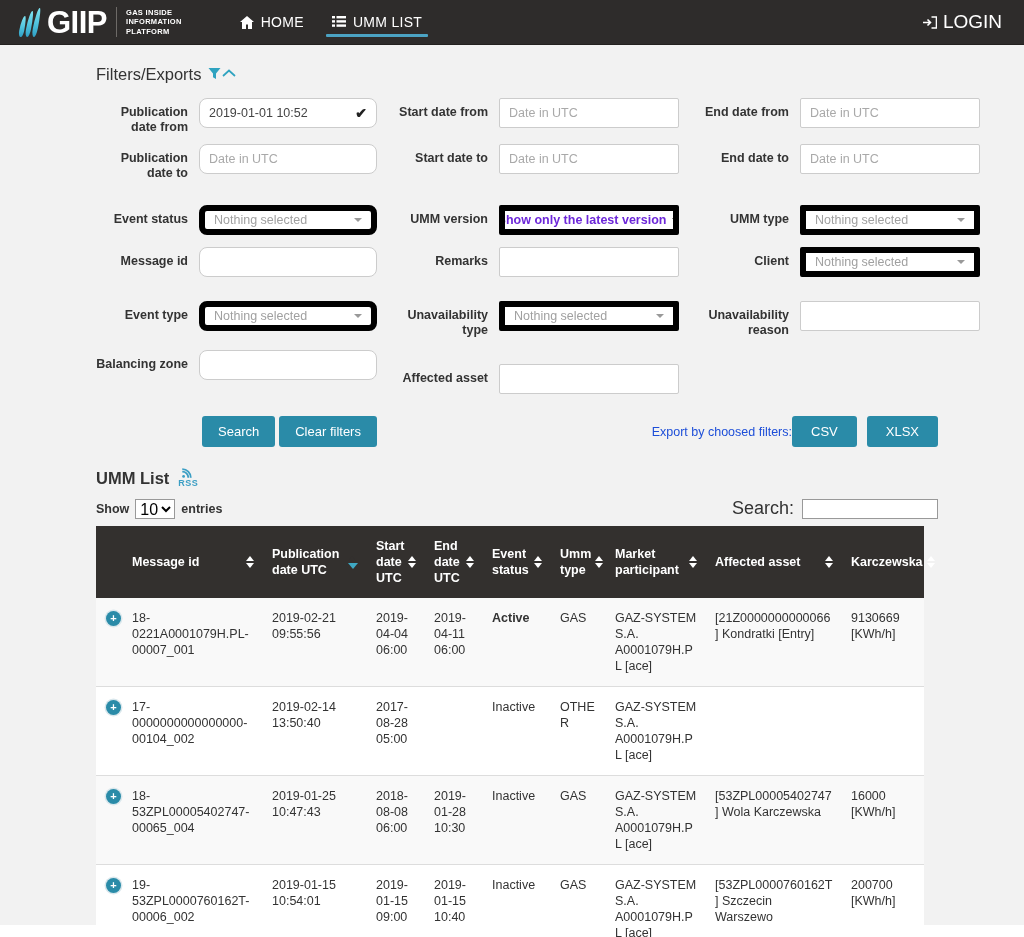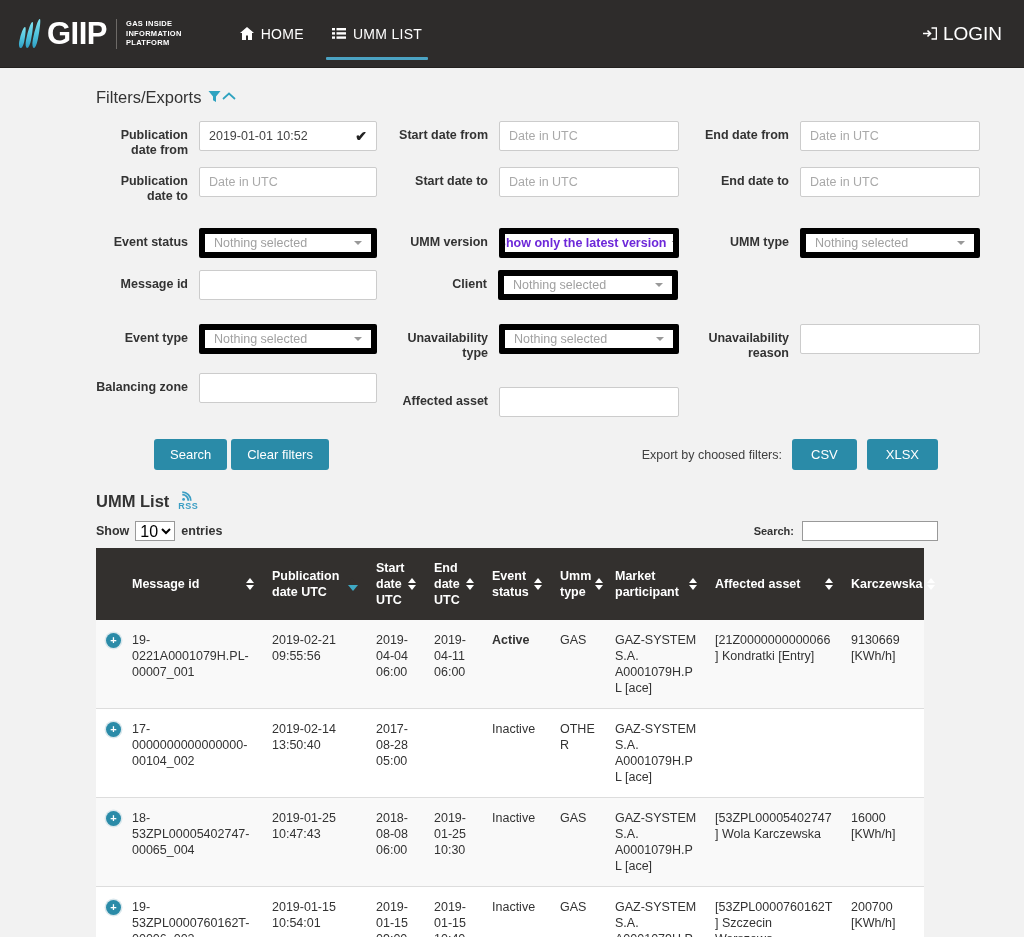--- a/index.html
+++ b/index.html
@@ -9,21 +9,21 @@
     height: 937px;
     background: #ffffff;
     font-family: "Liberation Sans", sans-serif;
     font-size: 13px;
     color: #333333;
     overflow: hidden;
   }
 
   
   .navbar {
-    height: 68px;
+    height: 45px;
     background: #2e2c2b;
     border-bottom: 1px solid #23211f;
     display: flex;
     align-items: center;
     padding: 0 18px 0 20px;
     position: relative;
   }
   .brand { display: flex; align-items: center; height: 100%; }
   .brand-flames { display: flex; align-items: flex-end; margin-right: 6px; }
   .flame {
@@ -154,21 +154,21 @@
     width: 0; height: 0;
     border-left: 4px solid transparent;
     border-right: 4px solid transparent;
     border-top: 4px solid #999;
   }
   .selbox.inline-caret { justify-content: center; }
   .selbox.inline-caret .caret { margin-left: 6px; border-top-color: #333; }
 
   
   .col1-lbl { width: 92px; }
-  .col1-ctrl { width: 178px; }
+  .col1-ctrl { width: 178px; border-radius: 8px; }
   .col2-lbl { width: 92px; }
   .col2-ctrl { width: 180px; }
   .col3-lbl { width: 88px; }
   .col3-ctrl { width: 180px; }
   .gap-a { margin-left: 19px; }
   .gap-b { margin-left: 22px; }
 
   
   .actions {
     display: flex;
@@ -180,23 +180,23 @@
     border: none;
     color: #ffffff;
     font-size: 13px;
     font-family: "Liberation Sans", sans-serif;
     padding: 8px 16px;
     border-radius: 3px;
     cursor: pointer;
     line-height: 15px;
   }
   .btn + .btn { margin-left: 4px; }
-  .actions .left-btns { margin-left: 58px; display: flex; }
+  .actions .left-btns { margin-left: 106px; display: flex; }
   .actions .right-exports { margin-left: auto; display: flex; align-items: center; }
-  .export-label { font-size: 12.5px; color: #404040; margin-right: 10px; }
+  .export-label { font-size: 12.5px; color: #1d4ed8; }
   .btn.small { padding: 8px 19px; }
   .btn.xlsx { margin-left: 10px; }
 
   
   .list-head {
     margin-top: 21px;
     display: flex;
     align-items: center;
   }
   .list-title { font-size: 16.5px; font-weight: bold; color: #333; }
@@ -222,21 +222,21 @@
   .show-entries { font-size: 12.5px; color: #333; font-weight: bold; display: flex; align-items: center; }
   .show-entries select {
     margin: 0 6px;
     font-family: "Liberation Sans", sans-serif;
     font-size: 16px;
     height: 20px;
     border: 1px solid #999;
     background: #fff;
   }
   .search-wrap { margin-left: auto; display: flex; align-items: center; }
-  .search-wrap .slabel { font-size: 11px; font-weight: bold; color: #333; margin-right: 8px; }
+  .search-wrap .slabel { font-size: 18px; font-weight: normal; color: #333; margin-right: 8px; }
   .search-wrap input {
     width: 136px;
     height: 20px;
     border: 1px solid #999;
     background: #fff;
     font-family: "Liberation Sans", sans-serif;
     font-size: 12px;
     padding: 0 4px;
   }
 
@@ -470,20 +470,28 @@
 
   <div class="filter-row" style="margin-top:12px;">
     <div class="fld">
       <div class="lbl col1-lbl">Message id</div>
       <div class="ctrl">
         <div class="txtbox col1-ctrl">
           <span></span>
         </div>
       </div>
     </div>
+    <div class="fld gap-a">
+      <div class="lbl col2-lbl">Remarks</div>
+      <div class="ctrl">
+        <div class="txtbox col2-ctrl">
+          <span></span>
+        </div>
+      </div>
+    </div>
     <div class="fld gap-b">
       <div class="lbl col3-lbl">Client</div>
       <div class="ctrl">
         <div class="selbox col3-ctrl">
           <span>Nothing selected</span>
           <span class="caret"></span>
         </div>
       </div>
     </div>
   </div>
@@ -659,21 +667,21 @@
               </span>
           </span>
         </th>
       </tr>
     </thead>
     <tbody>
       <tr>
         <td class="expand-cell">
           <span class="expander">+</span>
         </td>
-        <td>19-0221A0001079H.PL-00007_001</td>
+        <td>18-0221A0001079H.PL-00007_001</td>
         <td>2019-02-21 09:55:56</td>
         <td>2019-04-04 06:00</td>
         <td>2019-04-11 06:00</td>
         <td class="st-active">Active</td>
         <td>GAS</td>
         <td>GAZ-SYSTEM S.A. A0001079H.PL [ace]</td>
         <td>[21Z0000000000066] Kondratki [Entry]</td>
         <td>9130669 [KWh/h]</td>
       </tr>
       <tr>
@@ -690,21 +698,21 @@
         <td></td>
         <td></td>
       </tr>
       <tr>
         <td class="expand-cell">
           <span class="expander">+</span>
         </td>
         <td>18-53ZPL00005402747-00065_004</td>
         <td>2019-01-25 10:47:43</td>
         <td>2018-08-08 06:00</td>
-        <td>2019-01-25 10:30</td>
+        <td>2019-01-28 10:30</td>
         <td class="st-inactive">Inactive</td>
         <td>GAS</td>
         <td>GAZ-SYSTEM S.A. A0001079H.PL [ace]</td>
         <td>[53ZPL00005402747] Wola Karczewska</td>
         <td>16000 [KWh/h]</td>
       </tr>
       <tr>
         <td class="expand-cell">
           <span class="expander">+</span>
         </td>

